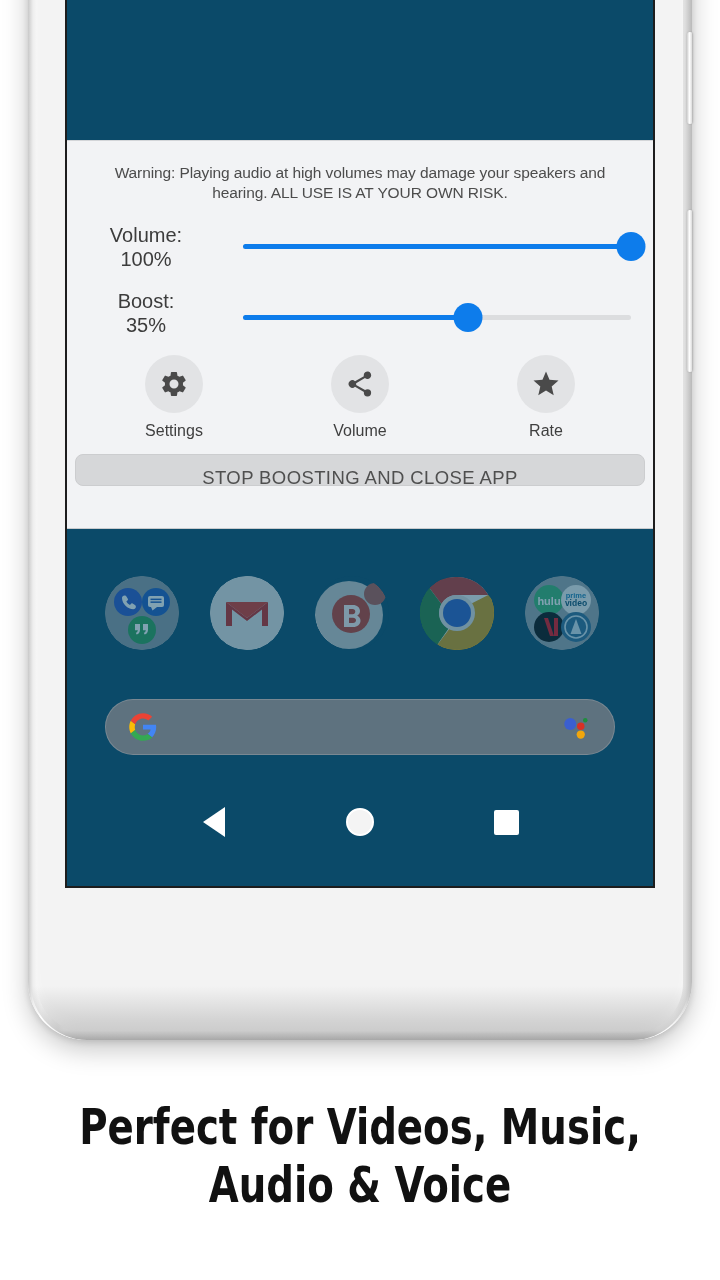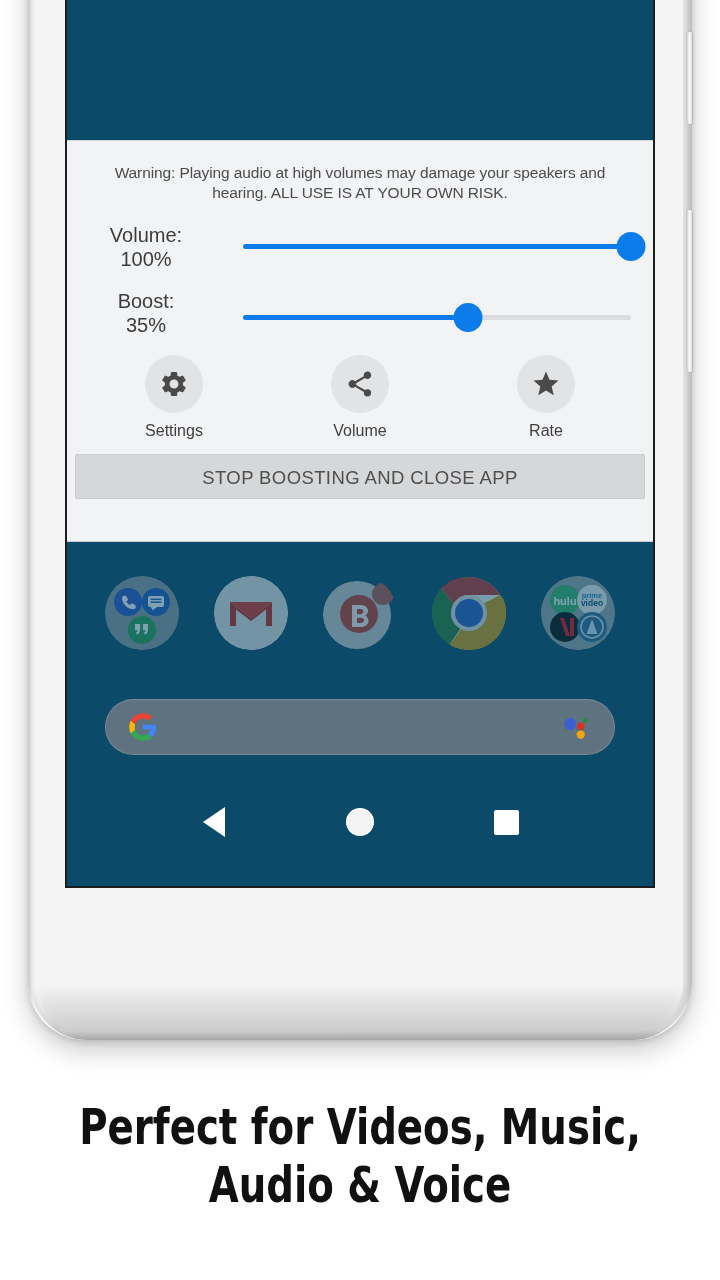--- a/index.html
+++ b/index.html
@@ -174,46 +174,46 @@
     margin-top: 9px;
     font-size: 16px;
     color: #3f3f3f;
   }
 
   
   #stop-button {
     display: block;
     width: calc(100% - 16px);
     margin: 8px 8px 26px 8px;
-    height: 45px;
+    height: 32px;
     line-height: 45px;
     text-align: center;
     background: #d6d7d9;
     border: 1px solid #cccdcf;
-    border-radius: 2px;
+    border-radius: 8px;
     font-size: 18.5px;
     font-weight: 500;
     letter-spacing: 0.4px;
     color: #4f4f4f;
   }
 
   
   #homescreen {
     position: absolute;
     left: 0;
     top: 556px;
     width: 586px;
     bottom: 0;
     background: #0b4a69;
   }
 
   #dock-row {
     position: absolute;
     left: 0;
-    right: 0;
+    right: 16px;
     top: 60px;
     display: flex;
     justify-content: space-between;
     padding: 0 38px;
   }
   .dock-icon {
     position: relative;
     width: 74px;
     height: 74px;
     border-radius: 50%;

